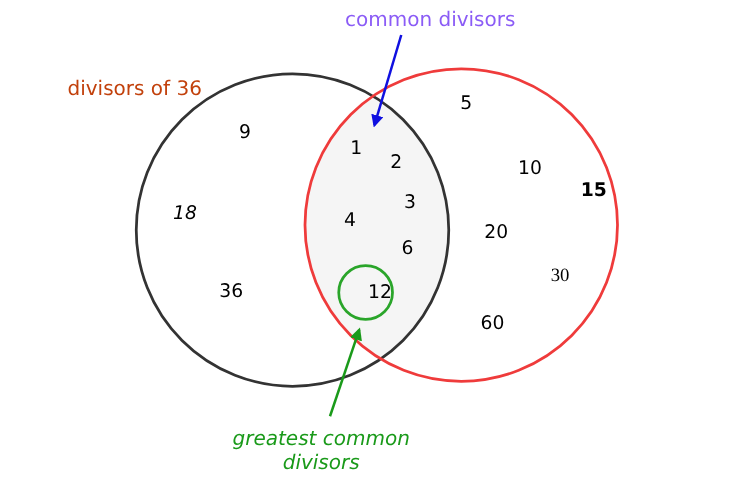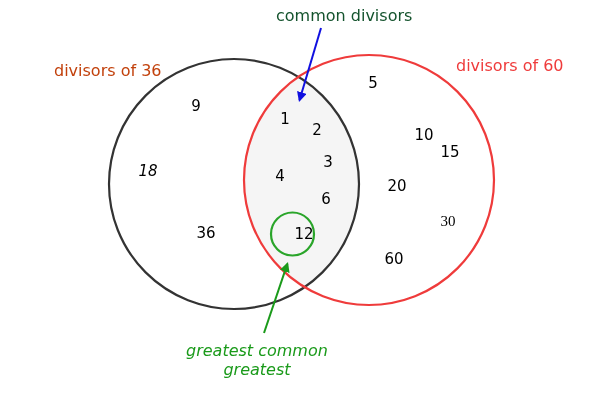--- a/index.html
+++ b/index.html
@@ -49,36 +49,35 @@
 
     <ellipse id="intersection-fill" clip-path="url(#clip-left)" cx="369" cy="180" rx="125" ry="125" fill="#f5f5f5"></ellipse>
     <ellipse id="left-ellipse" fill="none" stroke-width="2.2" cx="234" cy="184" rx="125" ry="125" stroke="#333333"></ellipse>
     <ellipse id="right-ellipse" fill="none" stroke-width="2.2" cx="369" cy="180" rx="125" ry="125" stroke="#ef3b3b"></ellipse>
     <circle id="gcd-circle" fill="none" stroke-width="2.2" cx="292.5" cy="234" r="21.5" stroke="#2aa52a"></circle>
     <line id="blue-arrow" stroke-width="2" marker-end="url(#arrow-blue)" x1="321" y1="28" x2="299.5699405361659" y2="100.08292728744189" stroke="#1010e0"></line>
     <line id="green-arrow" stroke-width="2" marker-end="url(#arrow-green)" x1="264" y1="333" x2="287.359544402861" y2="263.8946811415363" stroke="#1a9a1a"></line>
   </svg>
 
   <div class="lbl set-label" id="left-label" style="left: 54px; top: 63px; color: #c2410c;">divisors of 36</div>
-  <div class="lbl set-label" id="right-label" style="left: 456px; top: 58px; color: rgb(239, 59, 59);">divisors of 60</div>
-  <div class="lbl callout" id="common-label" style="left: 276px; top: 8px; color: #14532d;">common divisors</div>
+  <div class="lbl callout" id="common-label" style="left: 276px; top: 8px; color: #8b5cf6;">common divisors</div>
   <div class="lbl callout" id="gcd-label" style="left: 186px; top: 343px; color: rgb(26, 154, 26); font-style: italic;">
     <div>greatest common</div>
-    <div style="margin-top:3px">greatest</div>
+    <div style="margin-top:3px">divisors</div>
   </div>
 
   <div id="numbers-left">
     <div class="num" style="left: 196px; top: 106px;">9</div>
     <div class="num" style="left: 148px; top: 171px; font-style: italic;">18</div>
-    <div class="num" style="left: 206px; top: 233px;">36</div>
+    <div class="num" style="left: 185px; top: 233px;">36</div>
   </div>
   <div id="numbers-right">
     <div class="num" style="left: 373px; top: 83px;">5</div>
     <div class="num" style="left: 401px; top: 135px; margin-left: 23px;">10</div>
-    <div class="num" style="left: 450px; top: 152px;">15</div>
+    <div class="num" style="left: 475px; top: 152px; font-weight: bold;">15</div>
     <div class="num" style="left: 397px; top: 186px;">20</div>
     <div class="num" style="left: 448px; top: 221px; font-family: Liberation Serif, serif;">30</div>
     <div class="num" style="left: 394px; top: 259px;">60</div>
   </div>
   <div id="numbers-common">
     <div class="num" style="left: 285px; top: 119px;">1</div>
     <div class="num" style="left: 317px; top: 130px;">2</div>
     <div class="num" style="left: 328px; top: 162px;">3</div>
     <div class="num" style="left: 280px; top: 176px;">4</div>
     <div class="num" style="left: 326px; top: 199px;">6</div>

